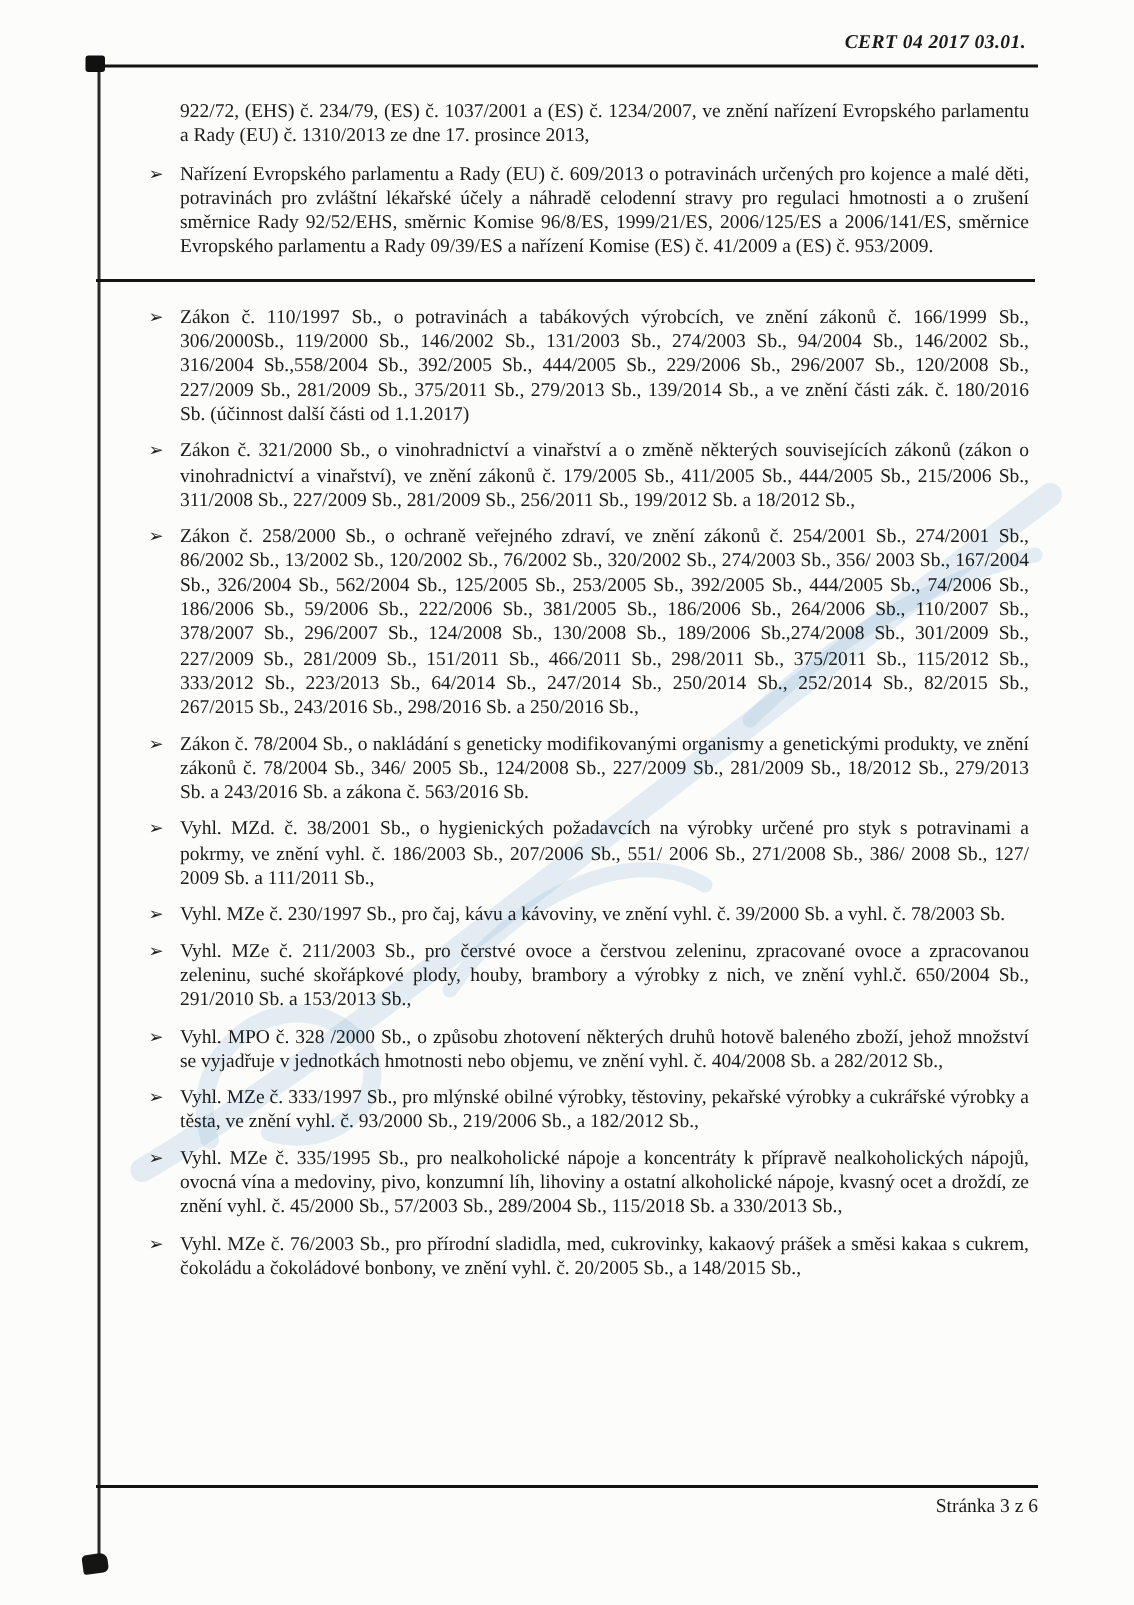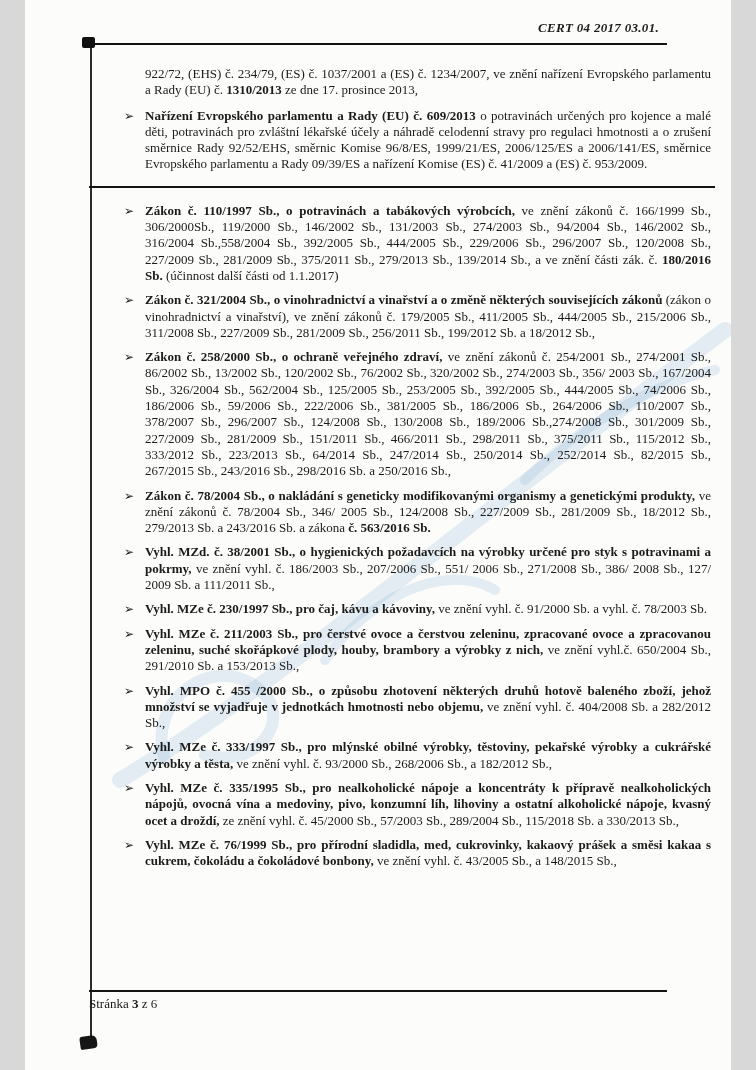--- a/index.html
+++ b/index.html
@@ -1,25 +1,24 @@
 <!DOCTYPE html>
 <html><head>
 <meta charset="utf-8">
 <style>
   html, body { margin: 0; padding: 0; background: #d8d8d8; }
   .page {
     position: relative;
-    width: 660px;
+    width: 756px;
     height: 1070px;
     margin: 0 auto;
     background: #fcfcfa;
     overflow: hidden;
     font-family: "Liberation Serif", serif;
     color: #1b1b1b;
-    padding-left: 46px;
   }
   
   .doc-code {
     position: absolute;
     top: 20px;
     right: 72px;
     font-size: 13px;
     font-style: italic;
     font-weight: bold;
     letter-spacing: 0.3px;
@@ -84,39 +83,39 @@
   ul.reg-list li {
     position: relative;
     margin: 0 0 8px 0;
   }
   ul.reg-list li .marker {
     position: absolute;
     left: -21px;
     top: 0;
     font-size: 12px;
   }
-  .b { font-weight: bold; }
+  .b { font-weight: normal; }
   .section-divider {
     margin: 13px 0 15px -56px;
     width: 626px;
     height: 2px;
     background: #141414;
     border: none;
   }
   
   .footer {
     position: absolute;
     left: 64px;
     right: 64px;
     top: 990px;
     z-index: 2;
   }
   .footer-rule { height: 1.5px; background: #141414; }
   .page-number {
-    text-align: left;
+    text-align: right;
     font-size: 13px;
     padding-top: 4px;
   }
 </style>
 </head>
 <body>
 
 <div class="page">
 
   <svg class="watermark" viewBox="0 0 756 1070" xmlns="http://www.w3.org/2000/svg">
@@ -139,30 +138,30 @@
     <p class="intro"><span>922/72, (EHS) č. 234/79, (ES) č. 1037/2001 a (ES) č. 1234/2007, ve znění nařízení Evropského parlamentu a Rady (EU) č. </span><span class="b">1310/2013</span><span> ze dne 17. prosince 2013,</span></p>
 
     <ul class="reg-list">
         <li><span class="marker">➢</span><span><span class="b">Nařízení Evropského parlamentu a Rady (EU) č. 609/2013</span><span> o potravinách určených pro kojence a malé děti, potravinách pro zvláštní lékařské účely a náhradě celodenní stravy pro regulaci hmotnosti a o zrušení směrnice Rady 92/52/EHS, směrnic Komise 96/8/ES, 1999/21/ES, 2006/125/ES a 2006/141/ES, směrnice Evropského parlamentu a Rady 09/39/ES a nařízení Komise (ES) č. 41/2009 a (ES) č. 953/2009.</span></span></li>
       </ul>
 
     <hr class="section-divider">
 
     <ul class="reg-list">
         <li><span class="marker">➢</span><span><span class="b">Zákon č. 110/1997 Sb., o potravinách a tabákových výrobcích,</span><span> ve znění zákonů č. 166/1999 Sb., 306/2000Sb., 119/2000 Sb., 146/2002 Sb., 131/2003 Sb., 274/2003 Sb., 94/2004 Sb., 146/2002 Sb., 316/2004 Sb.,558/2004 Sb., 392/2005 Sb., 444/2005 Sb., 229/2006 Sb., 296/2007 Sb., 120/2008 Sb., 227/2009 Sb., 281/2009 Sb., 375/2011 Sb., 279/2013 Sb., 139/2014 Sb., a ve znění části zák. č. </span><span class="b">180/2016 Sb.</span><span> (účinnost další části od 1.1.2017)</span></span></li>
-        <li><span class="marker">➢</span><span><span class="b">Zákon č. 321/2004 Sb., o vinohradnictví a vinařství a o změně některých souvisejících zákonů</span><span> (zákon o vinohradnictví a vinařství), ve znění zákonů č. 179/2005 Sb., 411/2005 Sb., 444/2005 Sb., 215/2006 Sb., 311/2008 Sb., 227/2009 Sb., 281/2009 Sb., 256/2011 Sb., 199/2012 Sb. a 18/2012 Sb.,</span></span></li>
+        <li><span class="marker">➢</span><span><span class="b">Zákon č. 321/2000 Sb., o vinohradnictví a vinařství a o změně některých souvisejících zákonů</span><span> (zákon o vinohradnictví a vinařství), ve znění zákonů č. 179/2005 Sb., 411/2005 Sb., 444/2005 Sb., 215/2006 Sb., 311/2008 Sb., 227/2009 Sb., 281/2009 Sb., 256/2011 Sb., 199/2012 Sb. a 18/2012 Sb.,</span></span></li>
         <li><span class="marker">➢</span><span><span class="b">Zákon č. 258/2000 Sb., o ochraně veřejného zdraví,</span><span> ve znění zákonů č. 254/2001 Sb., 274/2001 Sb., 86/2002 Sb., 13/2002 Sb., 120/2002 Sb., 76/2002 Sb., 320/2002 Sb., 274/2003 Sb., 356/ 2003 Sb., 167/2004 Sb., 326/2004 Sb., 562/2004 Sb., 125/2005 Sb., 253/2005 Sb., 392/2005 Sb., 444/2005 Sb., 74/2006 Sb., 186/2006 Sb., 59/2006 Sb., 222/2006 Sb., 381/2005 Sb., 186/2006 Sb., 264/2006 Sb., 110/2007 Sb., 378/2007 Sb., 296/2007 Sb., 124/2008 Sb., 130/2008 Sb., 189/2006 Sb.,274/2008 Sb., 301/2009 Sb., 227/2009 Sb., 281/2009 Sb., 151/2011 Sb., 466/2011 Sb., 298/2011 Sb., 375/2011 Sb., 115/2012 Sb., 333/2012 Sb., 223/2013 Sb., 64/2014 Sb., 247/2014 Sb., 250/2014 Sb., 252/2014 Sb., 82/2015 Sb., 267/2015 Sb., 243/2016 Sb., 298/2016 Sb. a 250/2016 Sb.,</span></span></li>
         <li><span class="marker">➢</span><span><span class="b">Zákon č. 78/2004 Sb., o nakládání s geneticky modifikovanými organismy a genetickými produkty,</span><span> ve znění zákonů č. 78/2004 Sb., 346/ 2005 Sb., 124/2008 Sb., 227/2009 Sb., 281/2009 Sb., 18/2012 Sb., 279/2013 Sb. a 243/2016 Sb. a zákona </span><span class="b">č. 563/2016 Sb.</span></span></li>
         <li><span class="marker">➢</span><span><span class="b">Vyhl. MZd. č. 38/2001 Sb., o hygienických požadavcích na výrobky určené pro styk s potravinami a pokrmy,</span><span> ve znění vyhl. č. 186/2003 Sb., 207/2006 Sb., 551/ 2006 Sb., 271/2008 Sb., 386/ 2008 Sb., 127/ 2009 Sb. a  111/2011 Sb.,</span></span></li>
-        <li><span class="marker">➢</span><span><span class="b">Vyhl. MZe č. 230/1997 Sb., pro čaj, kávu a kávoviny,</span><span> ve znění vyhl. č. 91/2000 Sb. a vyhl. č. 78/2003 Sb.</span></span></li>
+        <li><span class="marker">➢</span><span><span class="b">Vyhl. MZe č. 230/1997 Sb., pro čaj, kávu a kávoviny,</span><span> ve znění vyhl. č. 39/2000 Sb. a vyhl. č. 78/2003 Sb.</span></span></li>
         <li><span class="marker">➢</span><span><span class="b">Vyhl. MZe č. 211/2003 Sb., pro čerstvé ovoce a čerstvou zeleninu, zpracované ovoce a zpracovanou zeleninu, suché skořápkové plody, houby, brambory a výrobky z nich,</span><span> ve znění vyhl.č. 650/2004 Sb., 291/2010 Sb. a 153/2013 Sb.,</span></span></li>
-        <li><span class="marker">➢</span><span><span class="b">Vyhl. MPO č. 455 /2000 Sb., o způsobu zhotovení některých druhů hotově baleného zboží, jehož množství se vyjadřuje v jednotkách hmotnosti nebo objemu,</span><span> ve znění vyhl. č. 404/2008 Sb. a 282/2012 Sb.,</span></span></li>
-        <li><span class="marker">➢</span><span><span class="b">Vyhl. MZe č. 333/1997 Sb., pro mlýnské obilné výrobky, těstoviny, pekařské výrobky a cukrářské výrobky a těsta,</span><span> ve znění vyhl. č. 93/2000 Sb., 268/2006 Sb., a 182/2012 Sb.,</span></span></li>
+        <li><span class="marker">➢</span><span><span class="b">Vyhl. MPO č. 328 /2000 Sb., o způsobu zhotovení některých druhů hotově baleného zboží, jehož množství se vyjadřuje v jednotkách hmotnosti nebo objemu,</span><span> ve znění vyhl. č. 404/2008 Sb. a 282/2012 Sb.,</span></span></li>
+        <li><span class="marker">➢</span><span><span class="b">Vyhl. MZe č. 333/1997 Sb., pro mlýnské obilné výrobky, těstoviny, pekařské výrobky a cukrářské výrobky a těsta,</span><span> ve znění vyhl. č. 93/2000 Sb., 219/2006 Sb., a 182/2012 Sb.,</span></span></li>
         <li><span class="marker">➢</span><span><span class="b">Vyhl. MZe č. 335/1995 Sb., pro nealkoholické nápoje a koncentráty k přípravě nealkoholických nápojů, ovocná vína a medoviny, pivo, konzumní líh, lihoviny a ostatní alkoholické nápoje, kvasný ocet a droždí,</span><span> ze znění vyhl. č. 45/2000 Sb., 57/2003 Sb., 289/2004 Sb., 115/2018 Sb. a 330/2013 Sb.,</span></span></li>
-        <li><span class="marker">➢</span><span><span class="b">Vyhl. MZe č. 76/1999 Sb., pro přírodní sladidla, med, cukrovinky, kakaový prášek a směsi kakaa s cukrem, čokoládu a čokoládové bonbony,</span><span> ve znění vyhl. č. 43/2005 Sb., a 148/2015 Sb.,</span></span></li>
+        <li><span class="marker">➢</span><span><span class="b">Vyhl. MZe č. 76/2003 Sb., pro přírodní sladidla, med, cukrovinky, kakaový prášek a směsi kakaa s cukrem, čokoládu a čokoládové bonbony,</span><span> ve znění vyhl. č. 20/2005 Sb., a 148/2015 Sb.,</span></span></li>
       </ul>
   </div>
 
   <div class="footer">
     <div class="footer-rule"></div>
     <div class="page-number"><span>Stránka </span><span class="b">3</span><span> z 6</span></div>
   </div>
 
 </div>
 

